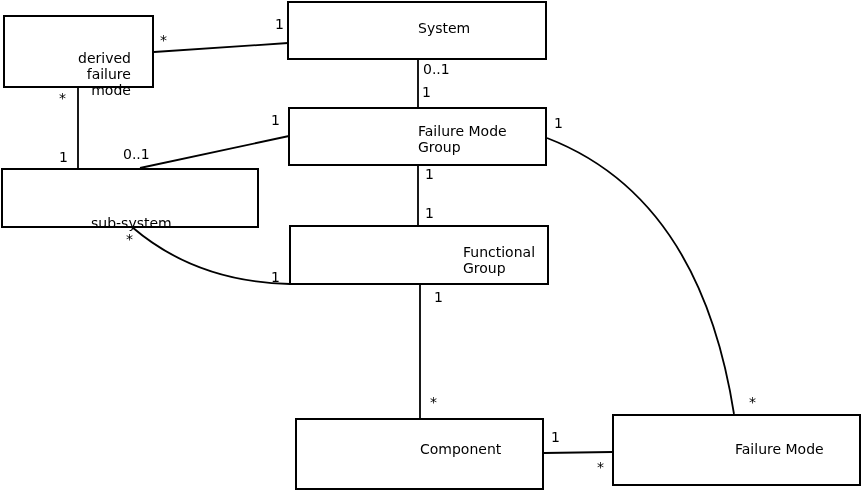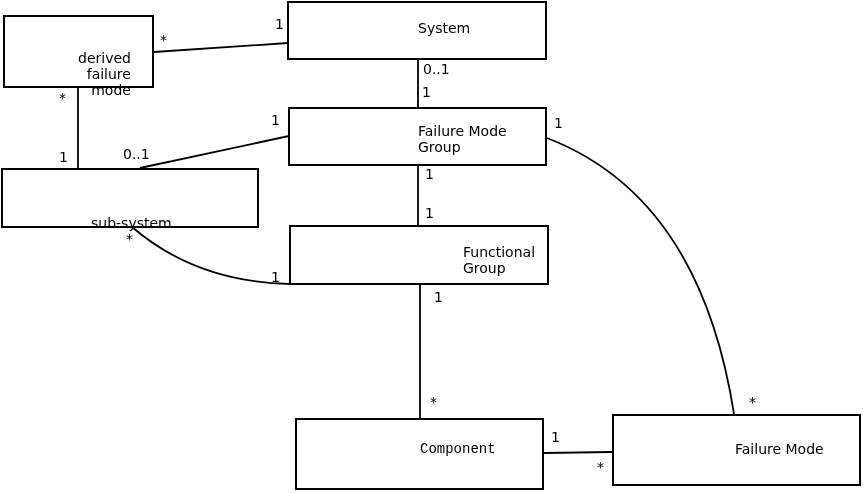--- a/index.html
+++ b/index.html
@@ -56,21 +56,21 @@
   #box-fg         { left: 289px; top: 225px; width: 260px; height: 60px; }
   #box-component  { left: 295px; top: 418px; width: 249px; height: 72px; }
   #box-fm         { left: 612px; top: 414px; width: 249px; height: 72px; }
 
   
   #lbl-dfm        { left: 78px;  top: 50px; text-align: right;  }
   #lbl-system     { left: 418px; top: 20px;  }
   #lbl-fmg        { left: 418px; top: 123px; }
   #lbl-subsystem  { left: 91px;  top: 189px; margin-top: 26px; }
   #lbl-fg         { left: 439px; top: 244px; margin-left: 24px; }
-  #lbl-component  { left: 420px; top: 441px; font-family: Liberation Mono, monospace; }
+  #lbl-component  { left: 420px; top: 441px; }
   #lbl-fm         { left: 735px; top: 441px; }
 
   
   #m0a { left: 160px; top: 33px;  }
   #m0b { left: 275px; top: 17px;  }
   #m1a { left: 59px;  top: 91px;  }
   #m1b { left: 59px;  top: 150px; }
   #m2a { left: 123px; top: 147px; }
   #m2b { left: 271px; top: 113px; }
   #m3a { left: 423px; top: 62px;  }

